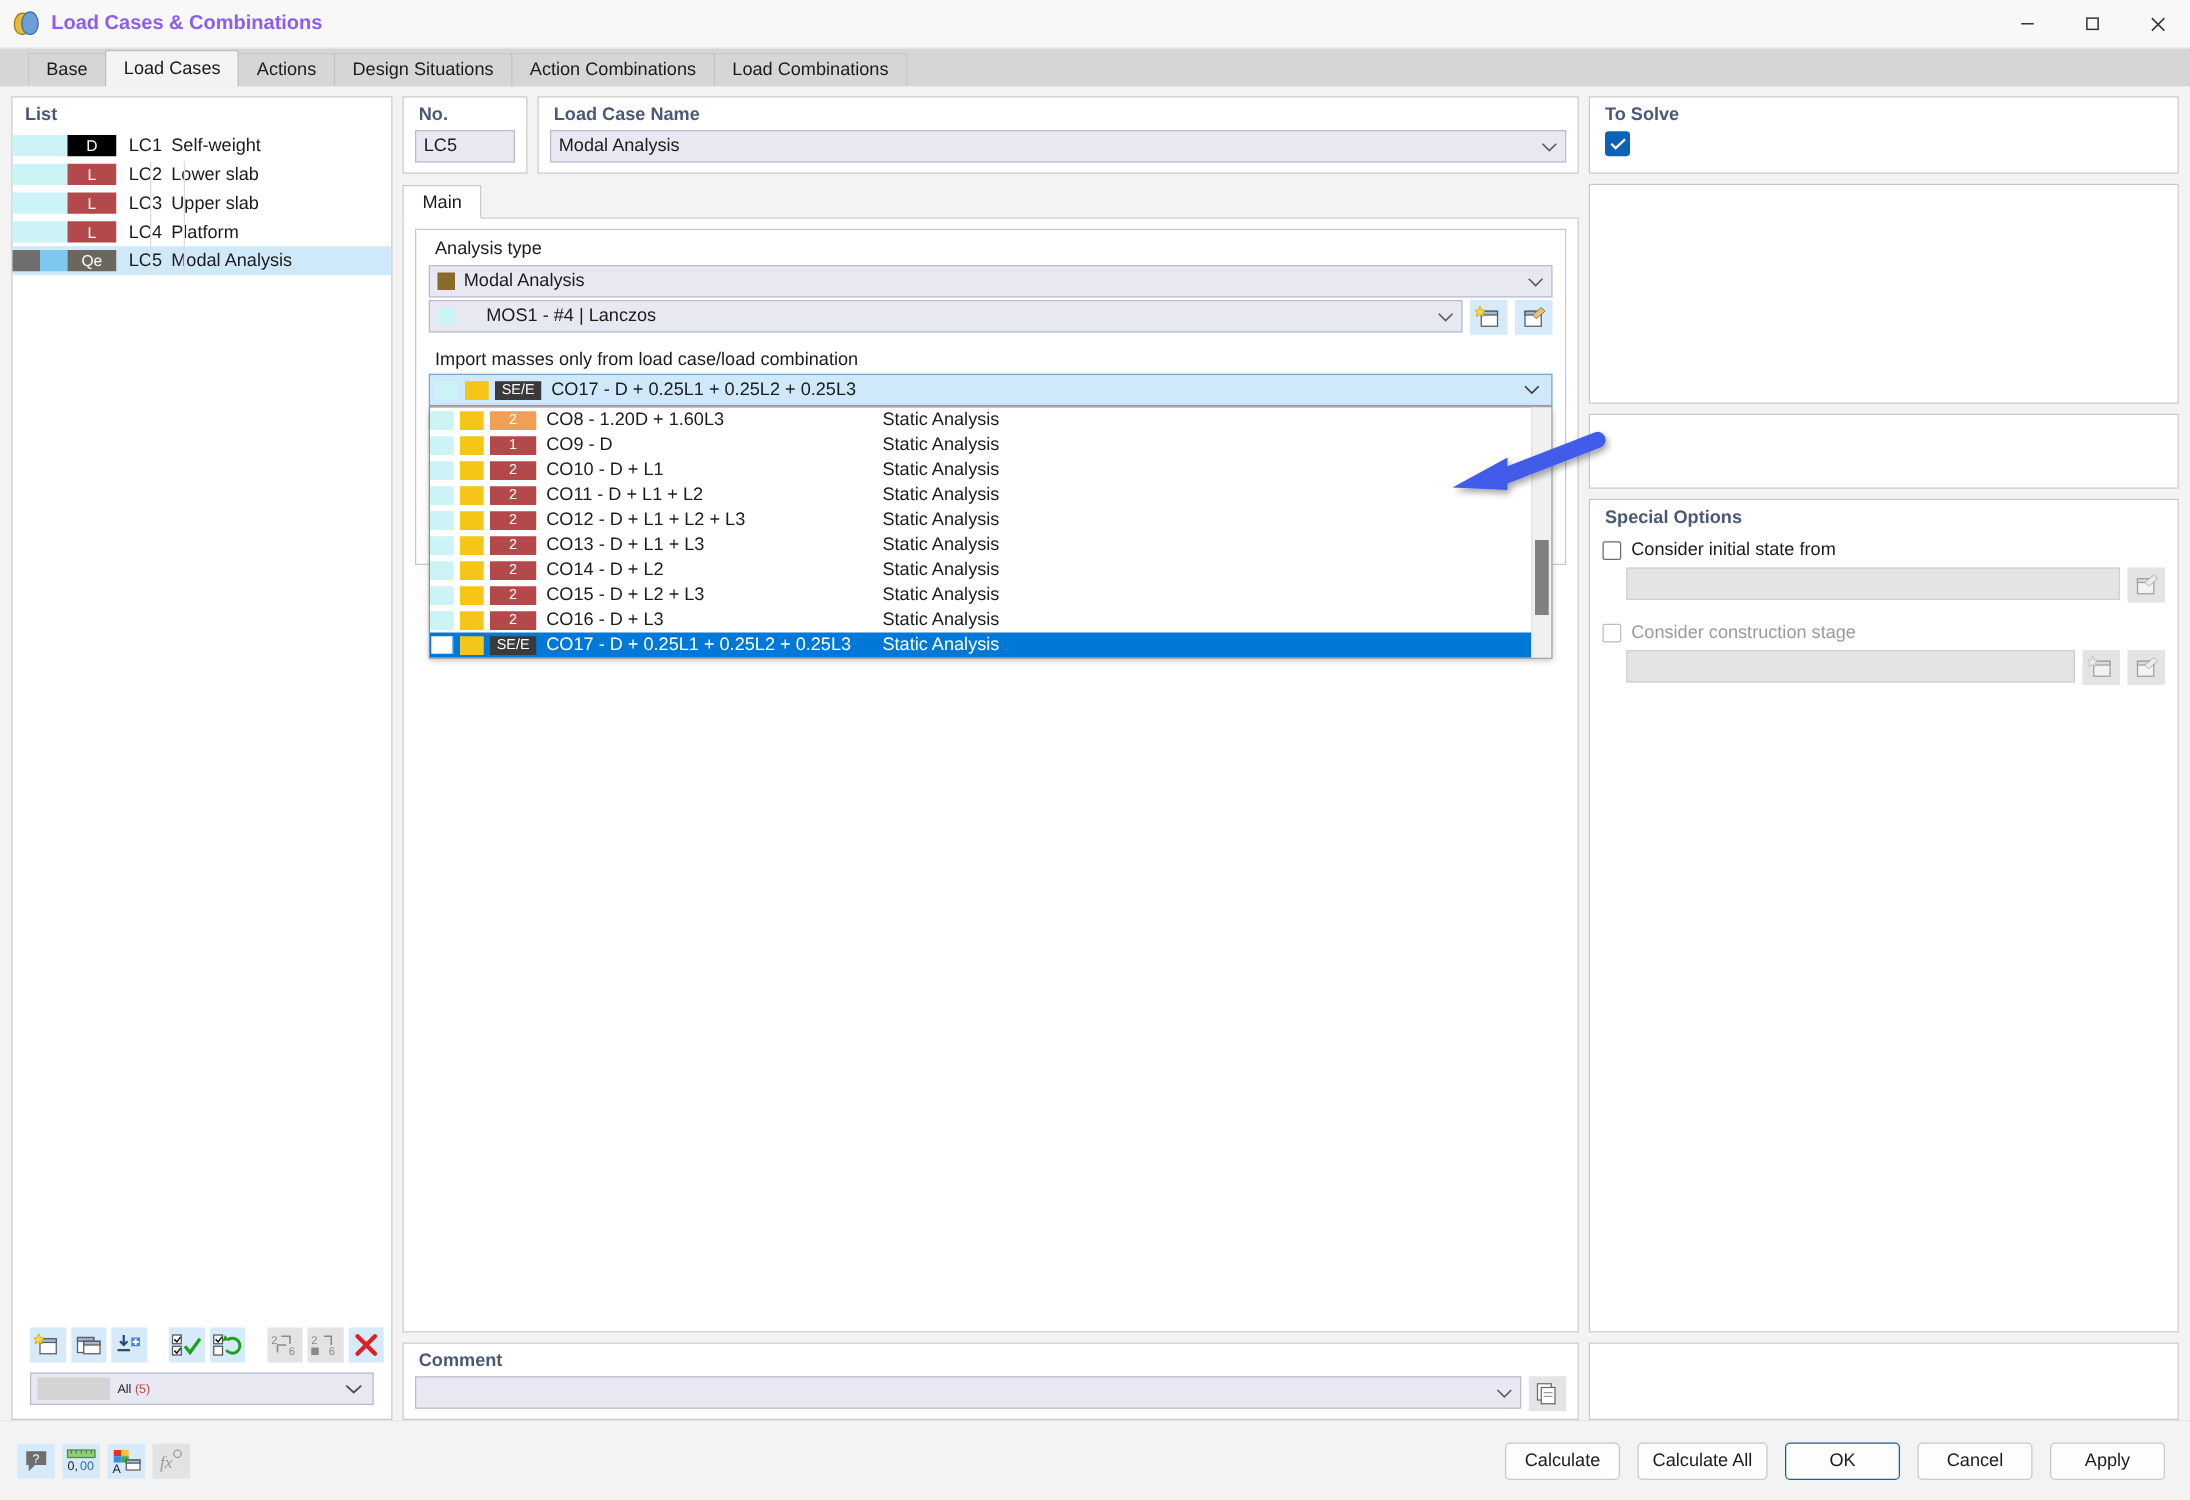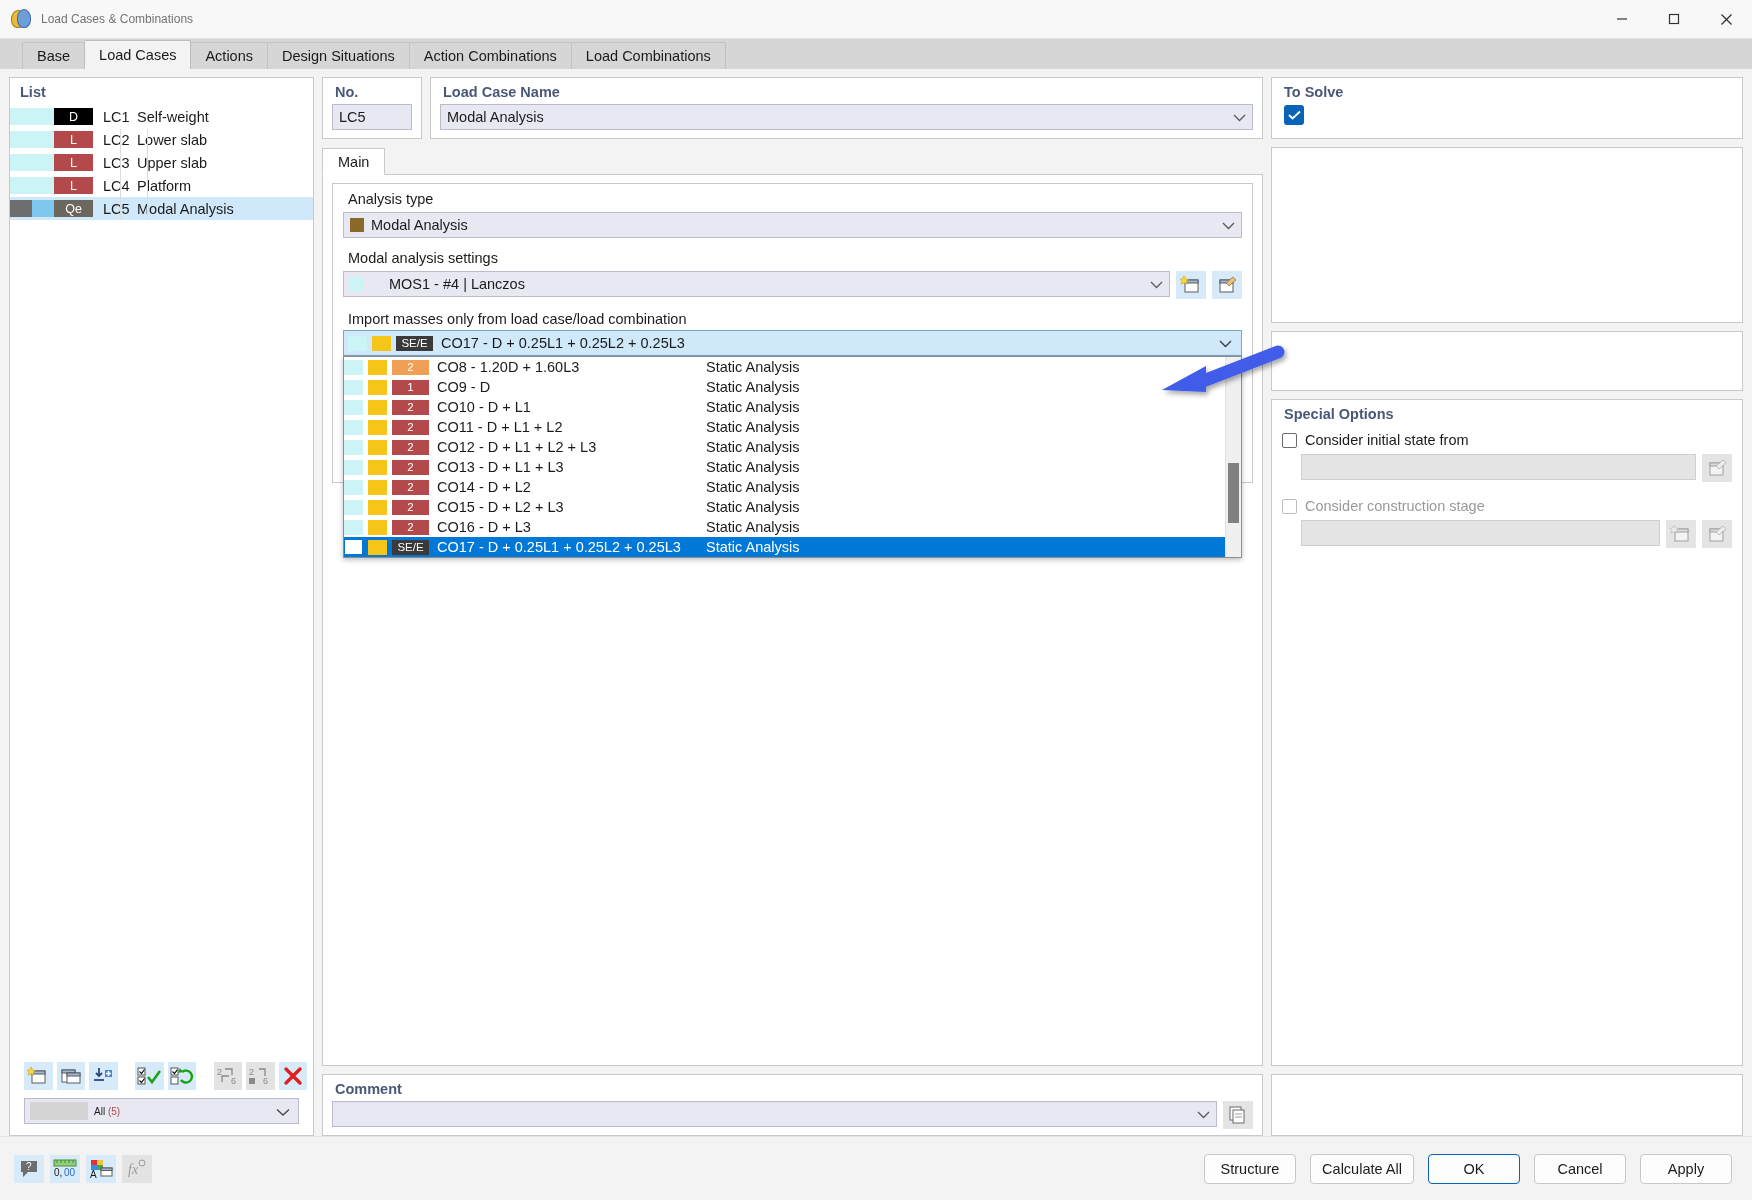--- a/index.html
+++ b/index.html
@@ -16,21 +16,21 @@
   .window { position:absolute; inset:0; background:#f3f3f3; display:flex; flex-direction:column; }
 
   
   .titlebar {
     height:39px; background:#f8f8f8; display:flex; align-items:center;
     border-bottom:1px solid #e2e2e2; flex:0 0 39px; padding-left:10px;
   }
   .app-icon { width:22px; height:22px; position:relative; margin-right:9px; flex:0 0 22px; }
   .app-icon .c1 { position:absolute; left:1px; top:2px; width:14px; height:18px; border-radius:50% 50% 45% 45%; background:#e8b93a; border:1.6px solid #9a7a12;}
   .app-icon .c2 { position:absolute; left:7px; top:1px; width:14px; height:19px; border-radius:50% 50% 45% 45%; background:#6d9ed8; border:1.6px solid #3a6ba8;}
-  .title-text { font-size:12px; color:#737373; }
+  .title-text { font-size:16px; color:#8b5cf6;font-weight:bold; }
   .win-controls { margin-left:auto; display:flex; height:39px; }
   .win-btn { width:52px; height:39px; display:flex; align-items:center; justify-content:center; font-size:15px; color:#333; }
   .win-btn svg { display:block; }
 
   
   .tabstrip { height:30px; background:#d6d6d6; display:flex; align-items:flex-end; padding-left:22px; flex:0 0 30px; position:relative; }
   .tabstrip:after { content:""; position:absolute; left:0; right:0; bottom:0; height:0; }
   .tab {
     height:27px; padding:0 14px; display:flex; align-items:center; font-size:14.5px;
     background:#d6d6d6; color:#1b1b1b; border:1px solid #c2c2c2; border-bottom:none;
@@ -371,21 +371,20 @@
             <div class="field" style="margin:2px 0 0 0;">
               <span class="sel-color" style="background:#8a6a2a"></span>
               <span>Modal Analysis</span>
               <span class="caret">
                 <svg width="13" height="8" viewBox="0 0 13 8">
                     <path d="M1 1 L6.5 6.5 L12 1" stroke="#5a5a5a" stroke-width="1.3" fill="none"></path>
                   </svg>
               </span>
             </div>
 
-            <div class="sub-label" style="margin-top:9px">Modal analysis settings</div>
             <div class="inline-row">
               <div class="field row-field" style="margin:2px 0 0 0;">
                 <span class="sel-color" style="background:#ccf3f5"></span>
                 <span>MOS1 - #4 | Lanczos</span>
                 <span class="caret">
                   <svg width="13" height="8" viewBox="0 0 13 8">
                       <path d="M1 1 L6.5 6.5 L12 1" stroke="#5a5a5a" stroke-width="1.3" fill="none"></path>
                     </svg>
                 </span>
               </div>
@@ -664,21 +663,21 @@
       </div>
       <div class="tbtn off">
         <svg width="24" height="20" viewBox="0 0 24 20">
           <text x="3" y="15" font-size="14" font-style="italic" fill="#9a9a9a" font-family="Liberation Serif">fx</text>
           <circle cx="17" cy="4" r="3" fill="none" stroke="#9a9a9a"></circle>
         </svg>
       </div>
     </div>
 
     <div class="btns">
-      <div class="btn">Structure</div>
+      <div class="btn">Calculate</div>
       <div class="btn wide">Calculate All</div>
       <div class="btn primary">OK</div>
       <div class="btn">Cancel</div>
       <div class="btn">Apply</div>
     </div>
   </div>
 
   <svg class="arrow" style="left:1150px; top:340px;" width="140" height="70" viewBox="0 0 140 70">
     <defs>
       <filter id="sh" x="-30%" y="-30%" width="170%" height="170%">

